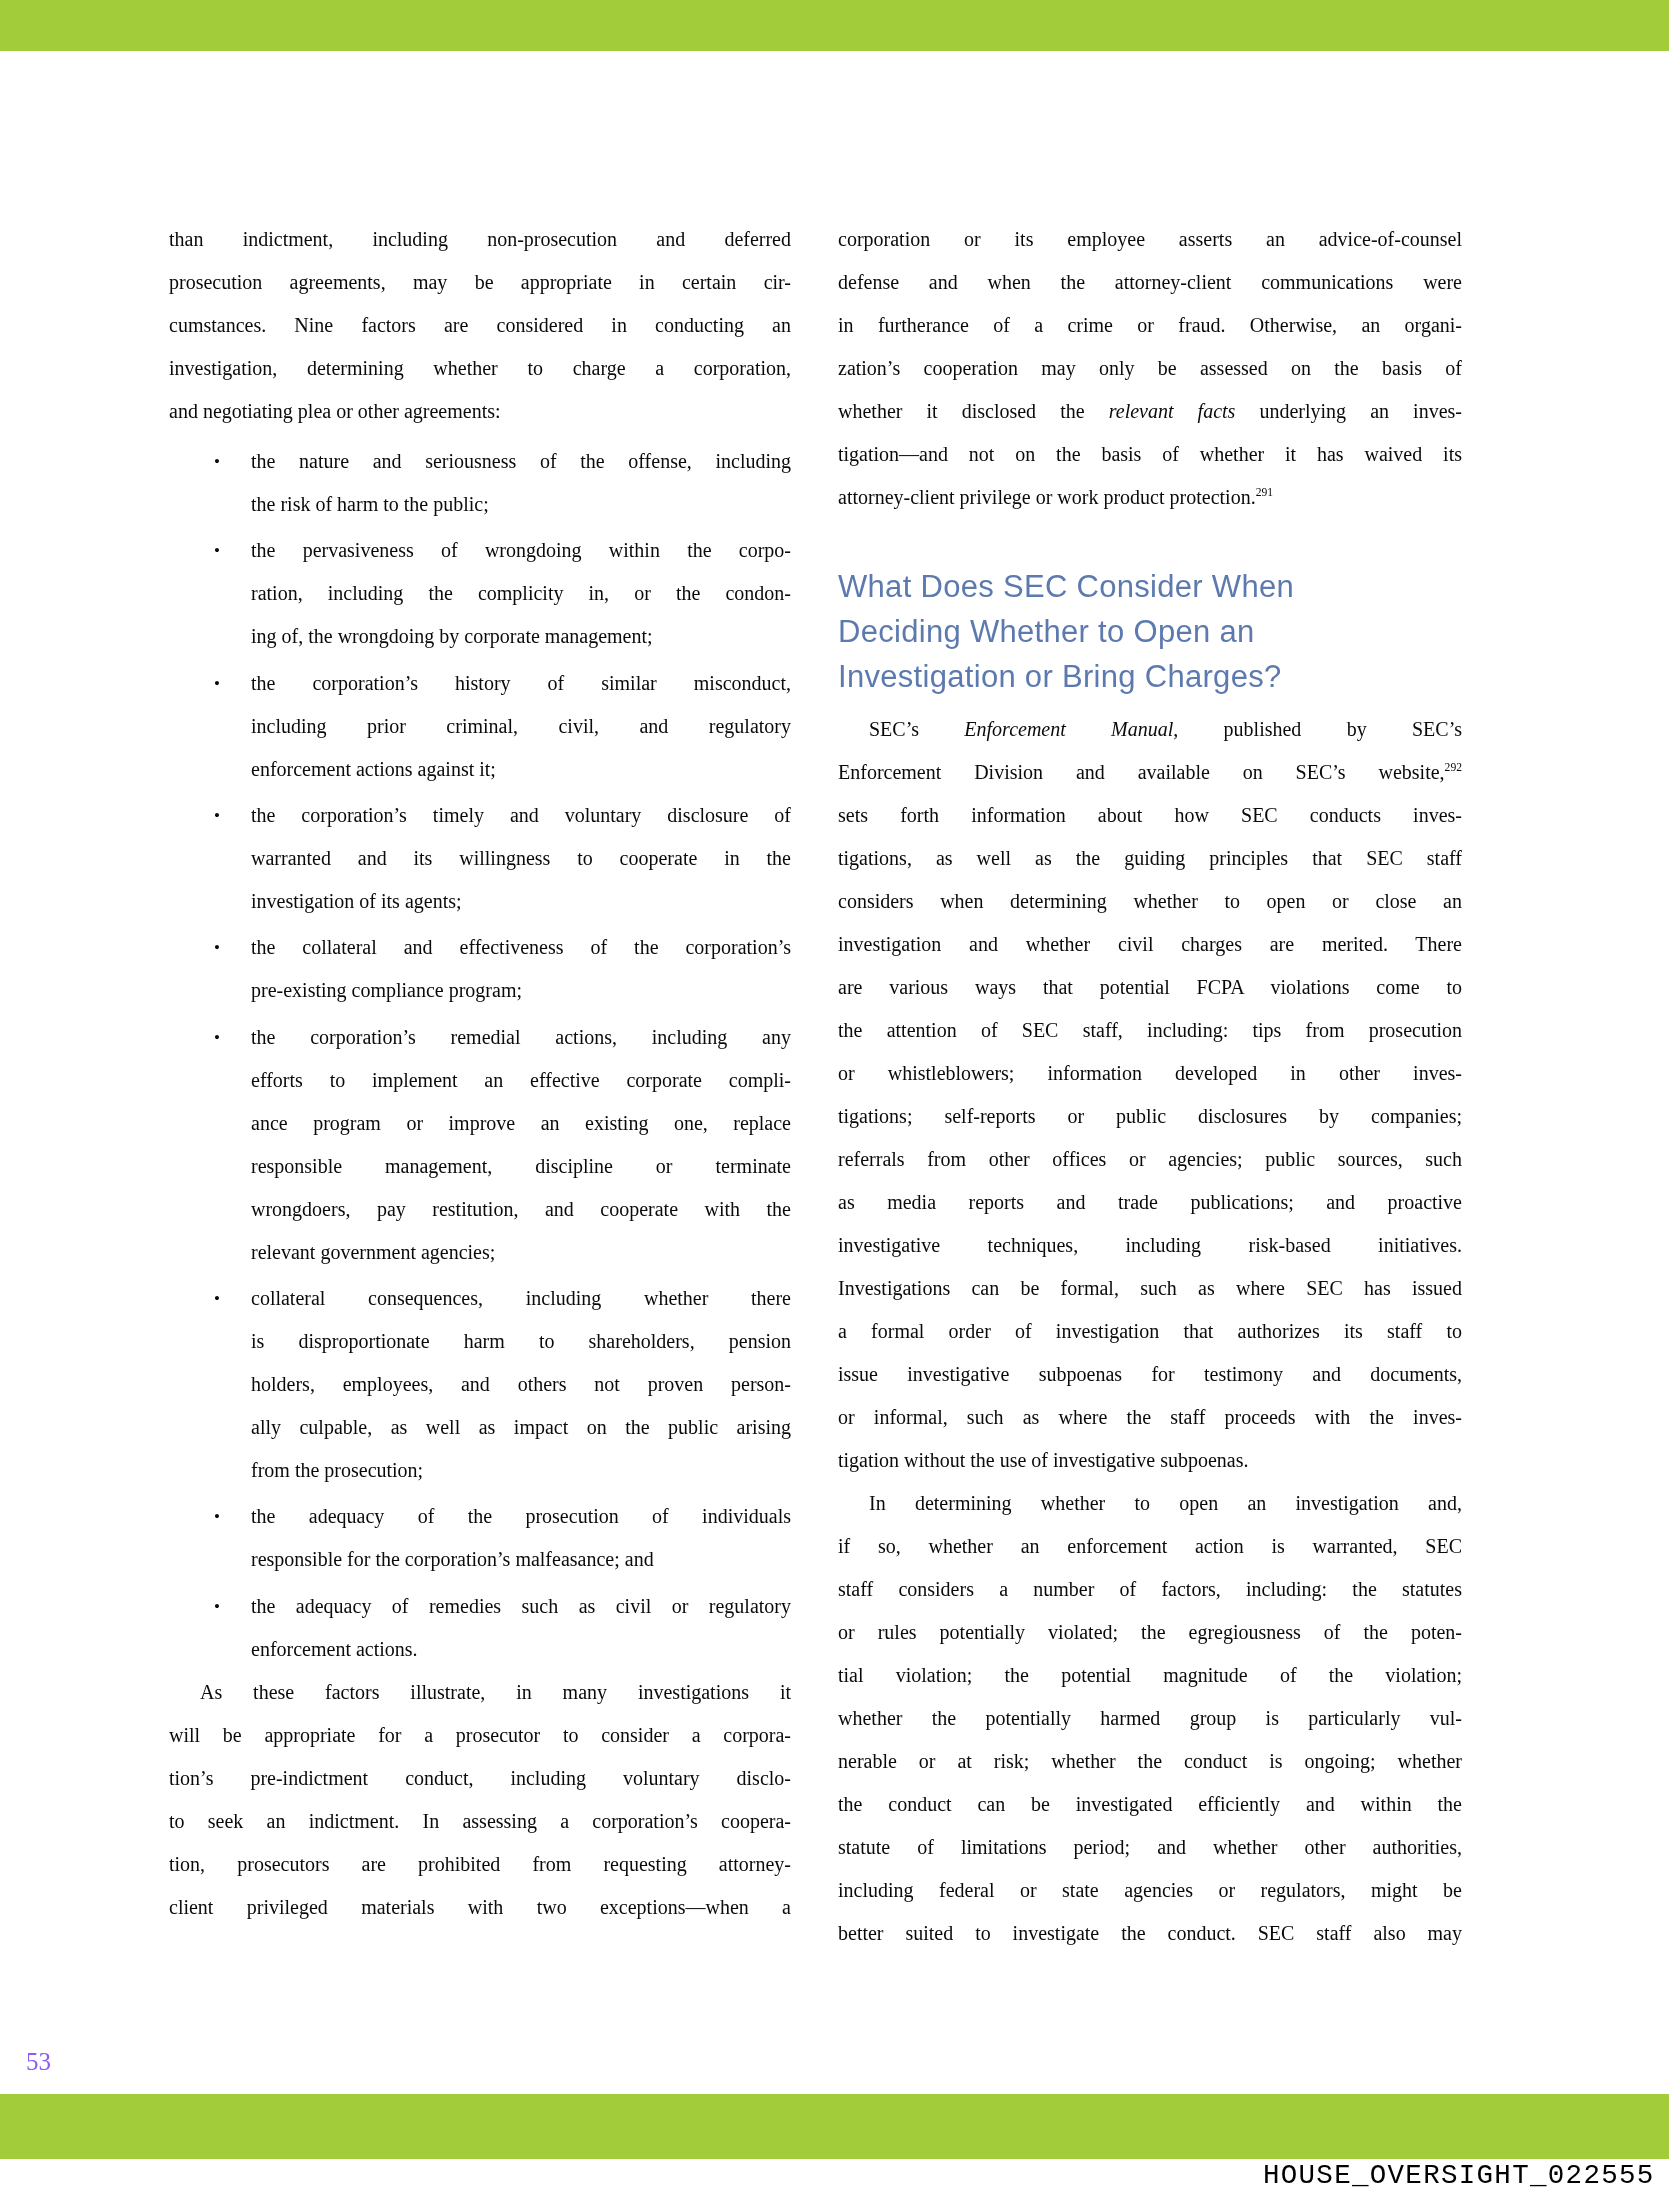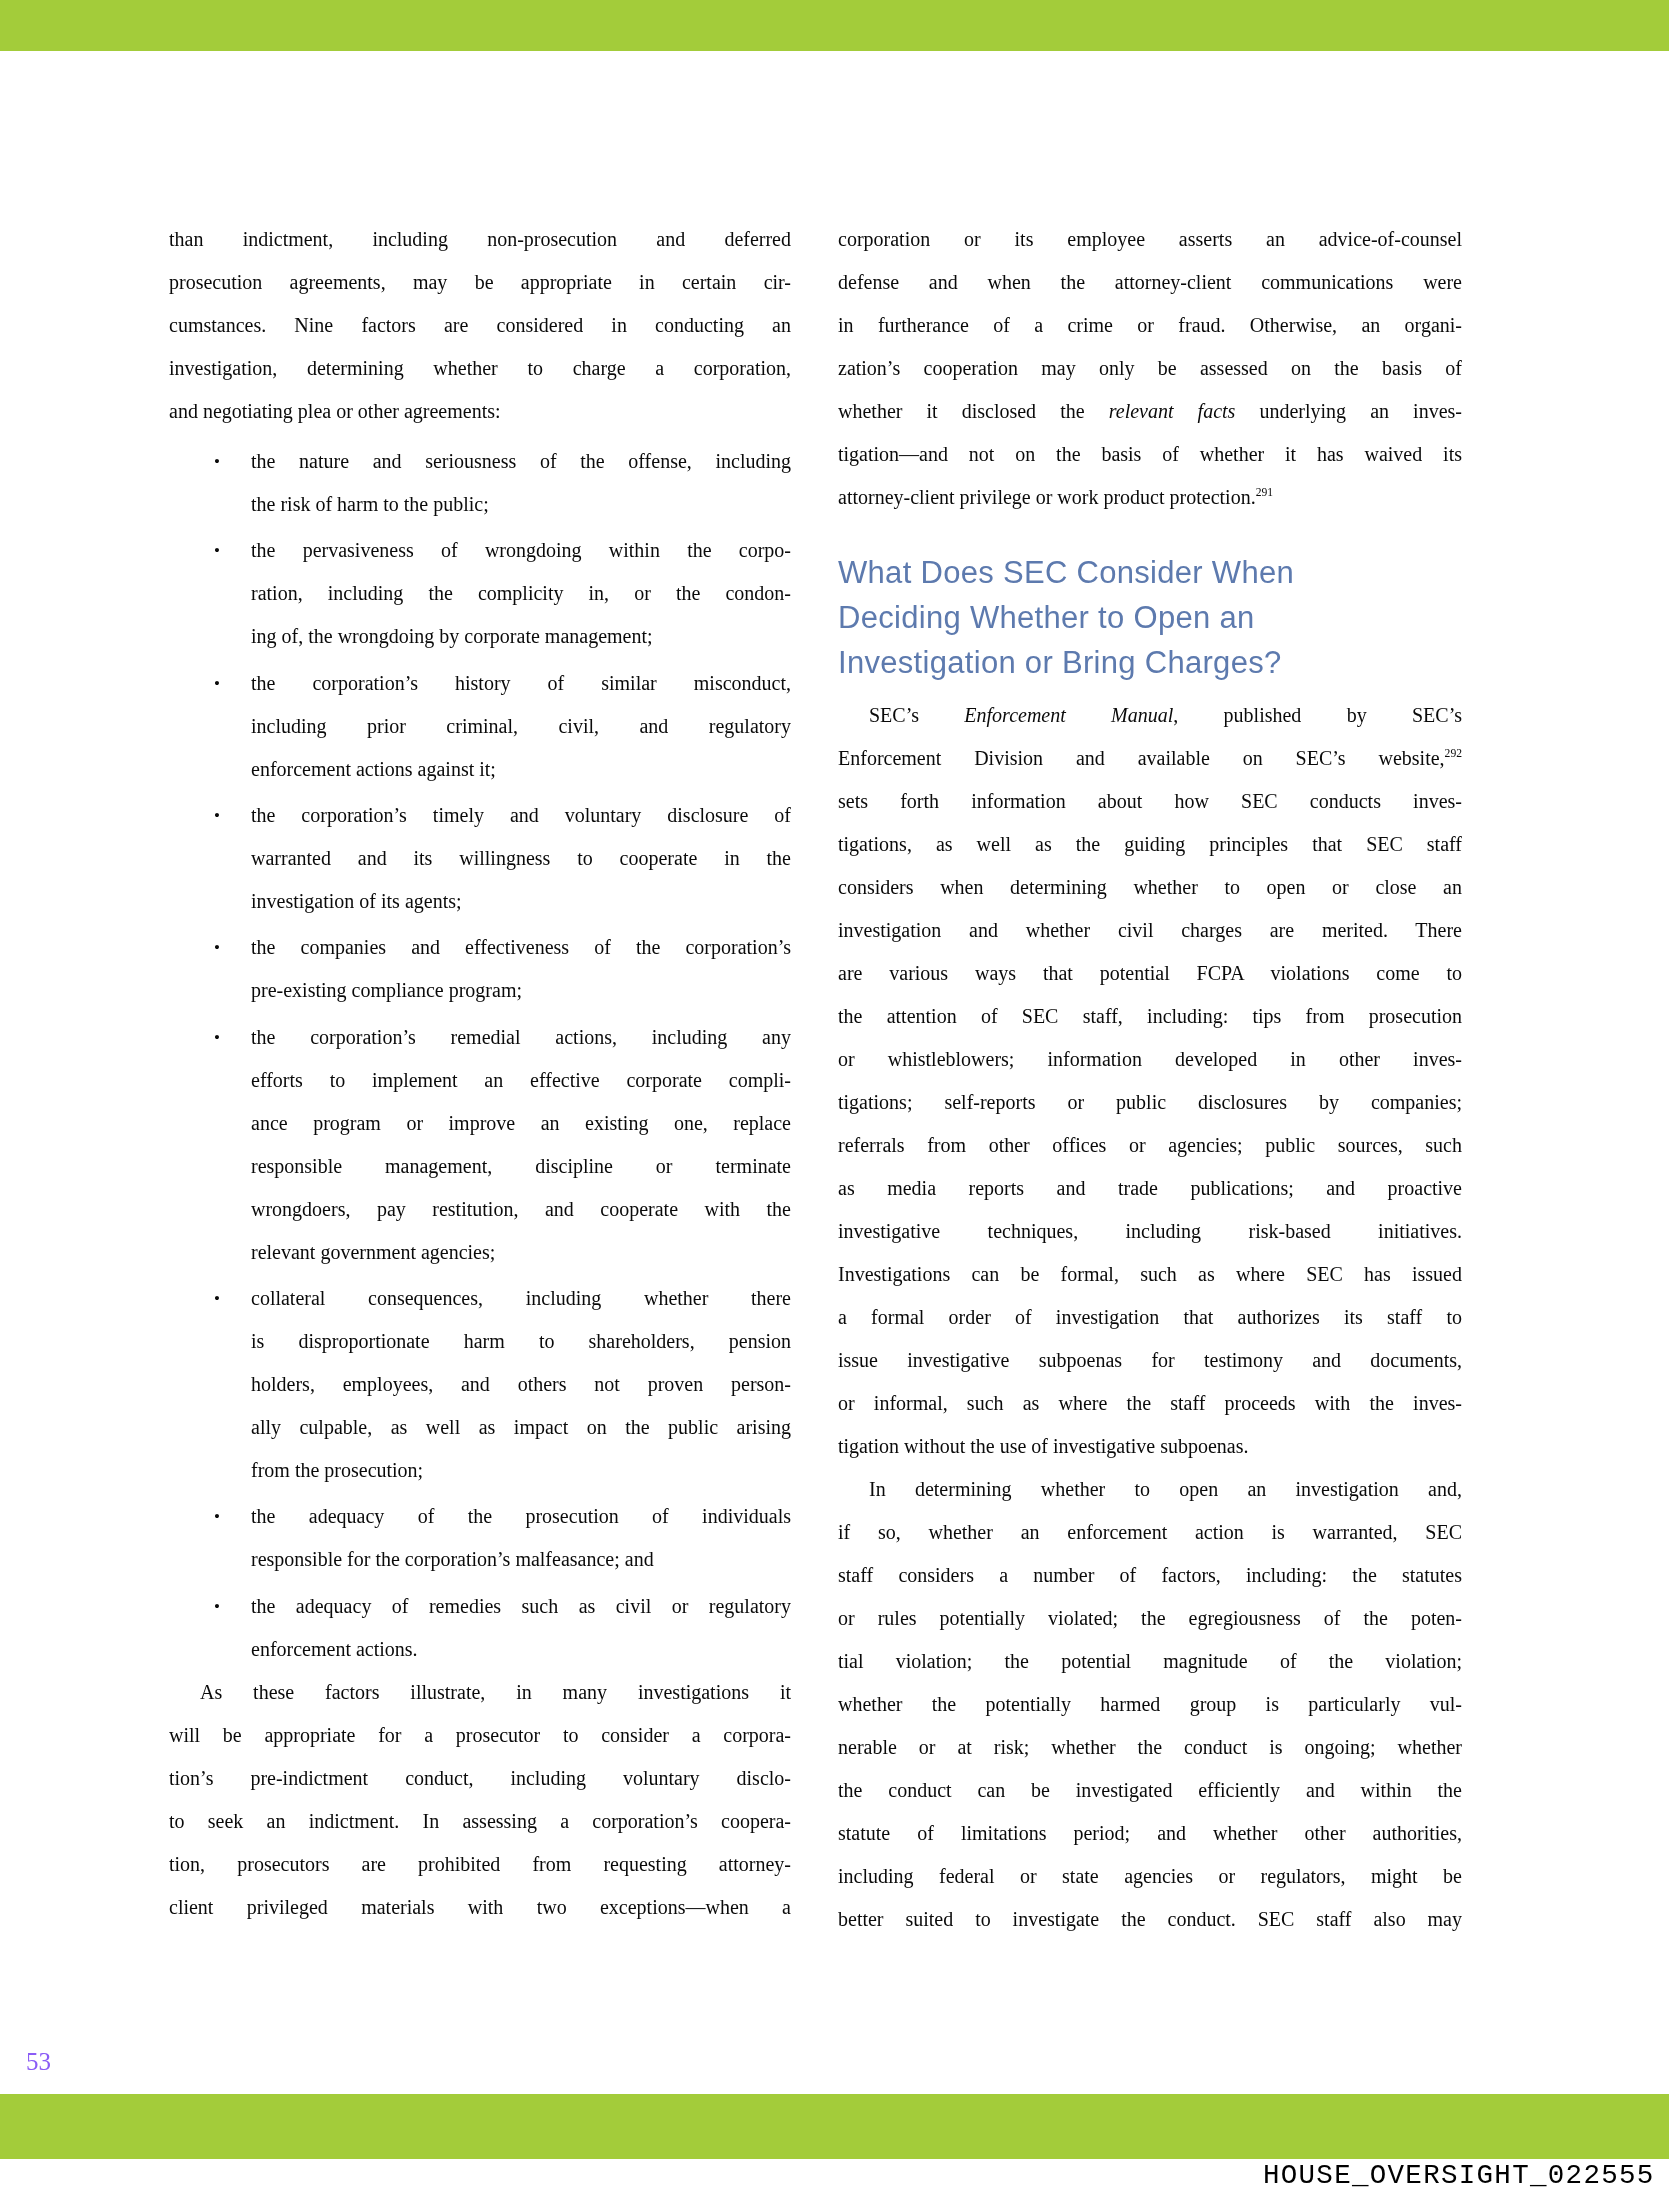--- a/index.html
+++ b/index.html
@@ -12,21 +12,21 @@
   #col-left  { left:169px;  width:622px; }
   #col-right { left:838px; width:624px; }
   .line { font-size:20px; line-height:43px; height:43px; text-align:left; }
   .line.just { text-align:justify; text-align-last:justify; }
   .line.indent { text-indent:31px; }
   .para { }
   .bullets { margin-top:7.2px; }
   .bullet { position:relative; padding-left:82px; margin-top:3.3px; }
   .bullet:first-child { margin-top:0; }
   .bullet .marker { position:absolute; left:45px; top:0; line-height:43px; font-size:17px; }
-  .heading { margin-top:31px; margin-bottom:8.5px; color:var(--blue,#5d7aae);
+  .heading { margin-top:45px; margin-bottom:8.5px; color:var(--blue,#5d7aae);
              font-family:"Liberation Sans", sans-serif; }
   .hline { font-size:31px; line-height:45px; height:45px; letter-spacing:0.3px; }
   .page-number { position:absolute; left:26px; top:2048px; font-size:25px; color:#8b5cf6;
                  font-family:"Liberation Serif", serif; }
   .stamp { position:absolute; right:14.4px; top:2160px; font-size:27.5px; letter-spacing:1.3px;
            color:#000000; font-family:Liberation Mono, monospace; }
   sup { font-size:0.58em; line-height:0; vertical-align:super; }
   i { font-style:italic; }
 </style>
 </head>
@@ -61,21 +61,21 @@
         <div class="line">enforcement actions against it;</div>
       </div>
       <div class="bullet">
         <span class="marker">•</span>
         <div class="line just">the corporation’s timely and voluntary disclosure of</div>
         <div class="line just">warranted and its willingness to cooperate in the</div>
         <div class="line">investigation of its agents;</div>
       </div>
       <div class="bullet">
         <span class="marker">•</span>
-        <div class="line just">the companies and effectiveness of the corporation’s</div>
+        <div class="line just">the collateral and effectiveness of the corporation’s</div>
         <div class="line">pre-existing compliance program;</div>
       </div>
       <div class="bullet">
         <span class="marker">•</span>
         <div class="line just">the corporation’s remedial actions, including any</div>
         <div class="line just">efforts to implement an effective corporate compli-</div>
         <div class="line just">ance program or improve an existing one, replace</div>
         <div class="line just">responsible management, discipline or terminate</div>
         <div class="line just">wrongdoers, pay restitution, and cooperate with the</div>
         <div class="line">relevant government agencies;</div>

